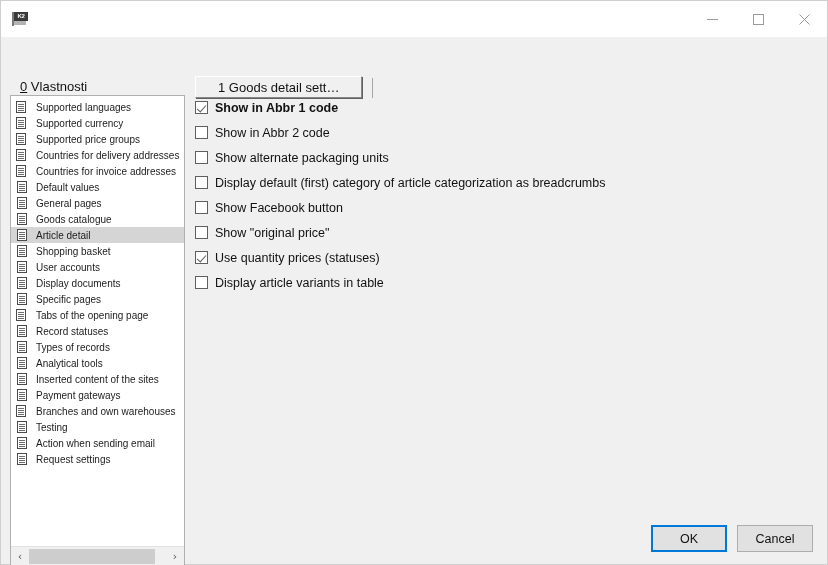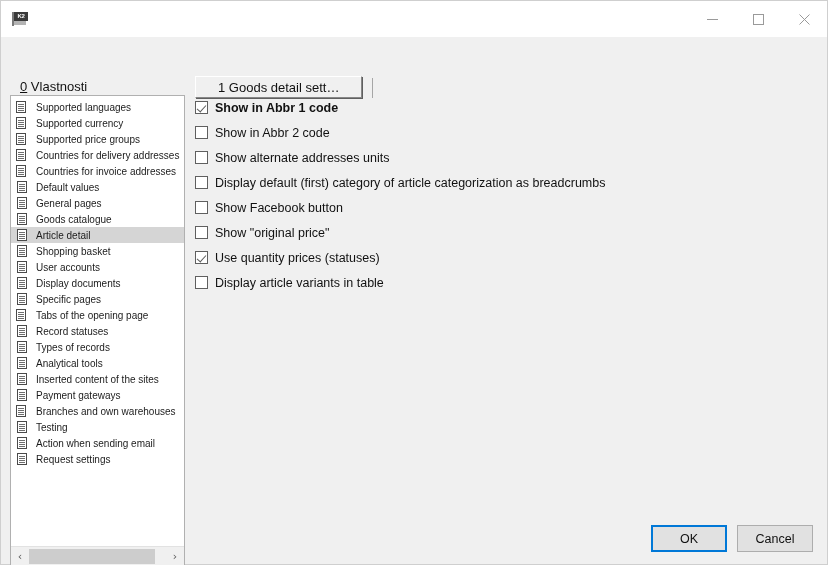--- a/index.html
+++ b/index.html
@@ -439,21 +439,21 @@
         <div class="cbrow focused">
           <span class="cbox checked"></span>
           <span class="cblabel">Show in Abbr 1 code</span>
         </div>
         <div class="cbrow">
           <span class="cbox"></span>
           <span class="cblabel">Show in Abbr 2 code</span>
         </div>
         <div class="cbrow">
           <span class="cbox"></span>
-          <span class="cblabel">Show alternate addresses units</span>
+          <span class="cblabel">Show alternate packaging units</span>
         </div>
         <div class="cbrow">
           <span class="cbox"></span>
           <span class="cblabel">Display default (first) category of article categorization as breadcrumbs</span>
         </div>
         <div class="cbrow">
           <span class="cbox"></span>
           <span class="cblabel">Show Facebook button</span>
         </div>
         <div class="cbrow">

